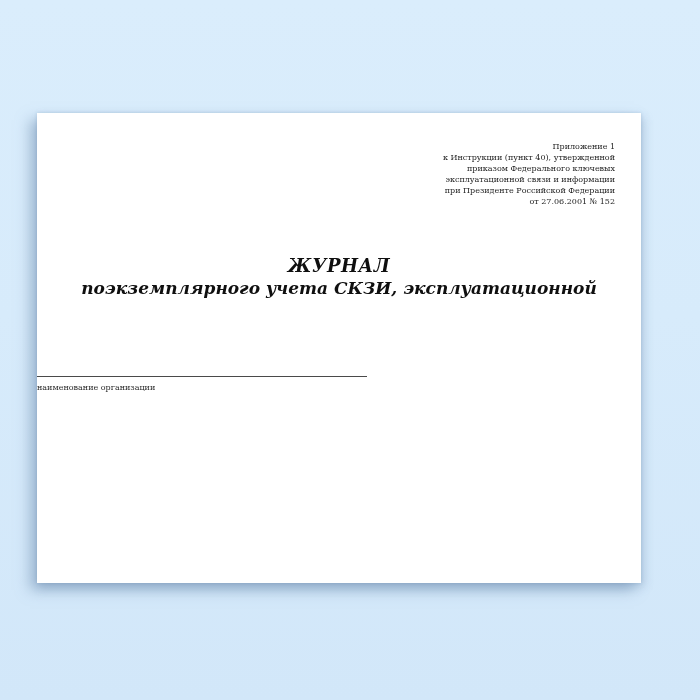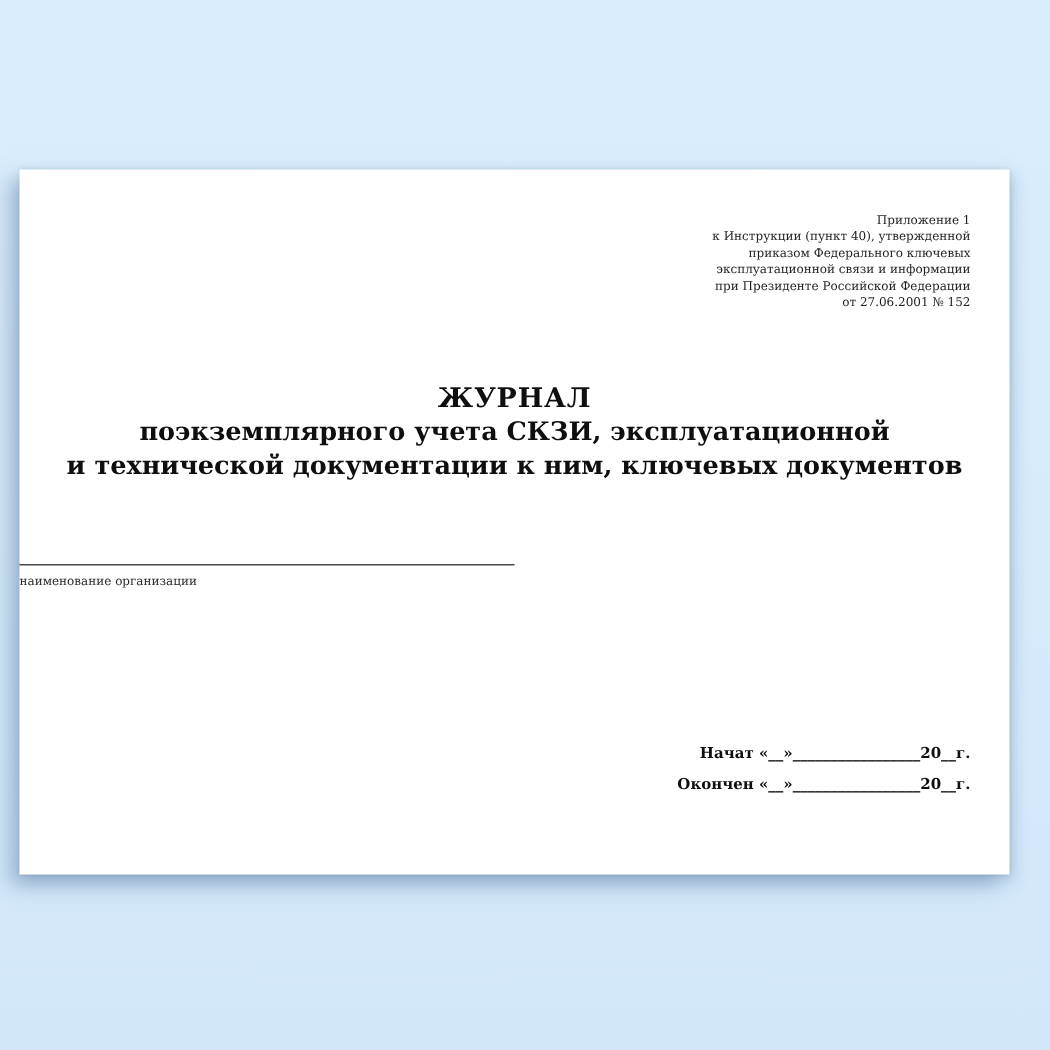--- a/index.html
+++ b/index.html
@@ -11,23 +11,23 @@
   }
   .scene {
     position: relative;
     width: 700px;
     height: 700px;
     background: linear-gradient(180deg, #daedfc 0%, #d7ebfb 45%, #d2e7f9 100%);
     font-family: "DejaVu Serif", "Liberation Serif", serif;
   }
   .sheet {
     position: absolute;
-    left: 13px;
+    left: 37px;
     top: 113px;
-    width: 660px;
+    width: 604px;
     height: 470px;
     background: #ffffff;
     box-shadow:
       -7px 7px 13px rgba(104, 136, 172, 0.50),
       3px 4px 9px rgba(104, 136, 172, 0.28),
       0 0 3px rgba(104, 136, 172, 0.25);
   }
   .appendix {
     position: absolute;
     top: 28px;
@@ -40,20 +40,21 @@
   .title-block {
     position: absolute;
     top: 141px;
     left: 0;
     width: 100%;
     text-align: center;
     font-weight: bold;
     font-size: 17px;
     line-height: 23px;
     color: #0f0f0f;
+    font-style: italic;
   }
   .title-block .main-line {
     font-size: 18px;
     letter-spacing: 0.5px;
   }
   .org-block {
     position: absolute;
     top: 248px;
     left: 0;
     width: 100%;
@@ -95,27 +96,22 @@
       <div>к Инструкции (пункт 40), утвержденной</div>
       <div>приказом Федерального ключевых</div>
       <div>эксплуатационной связи и информации</div>
       <div>при Президенте Российской Федерации</div>
       <div>от 27.06.2001 № 152</div>
     </div>
 
     <div class="title-block">
       <div class="main-line">ЖУРНАЛ</div>
       <div>поэкземплярного учета СКЗИ, эксплуатационной</div>
-      <div>и технической документации к ним, ключевых документов</div>
     </div>
 
     <div class="org-block">
       <div class="org-line"></div>
       <div class="org-caption">наименование организации</div>
     </div>
 
-    <div class="dates-block">
-      <div class="date-row">Начат «__»_________________20__г.</div>
-      <div class="date-row">Окончен «__»_________________20__г.</div>
-    </div>
 
   </div>
 </div>
 
 </body></html>

